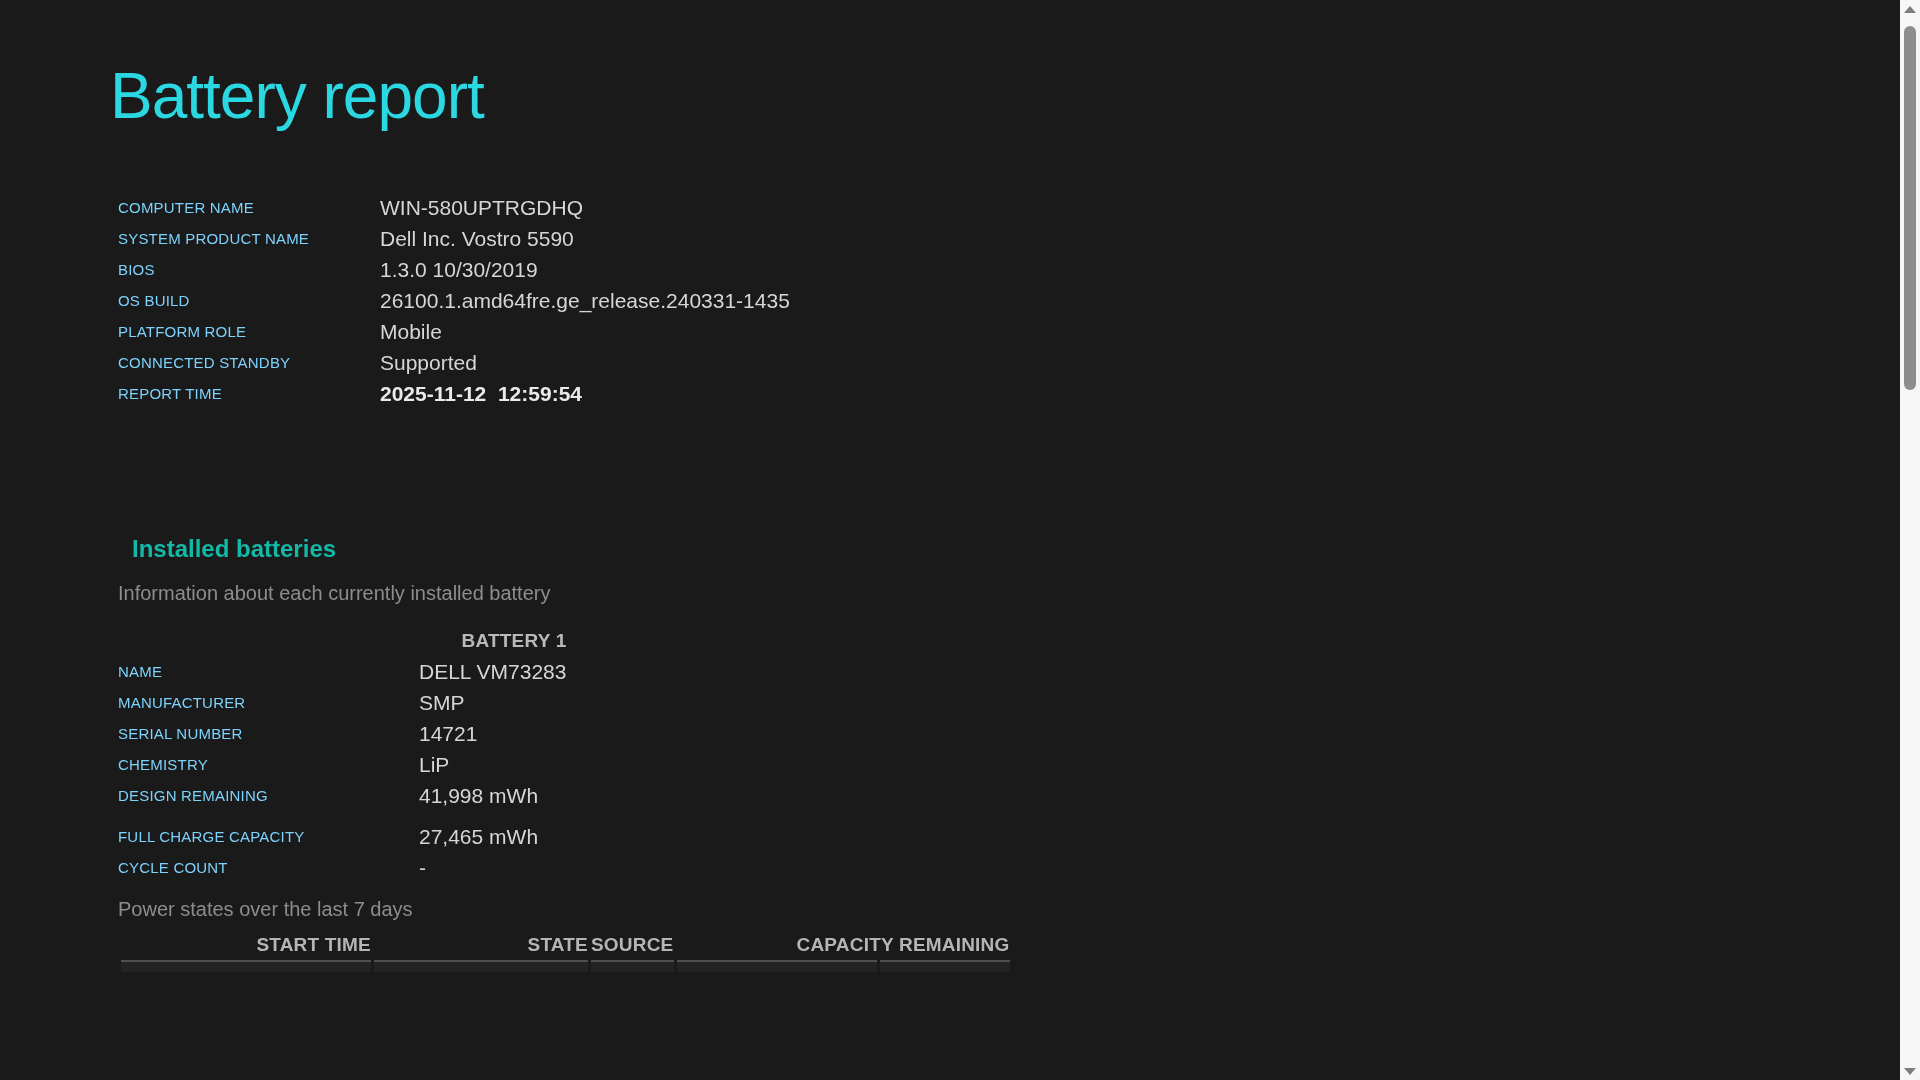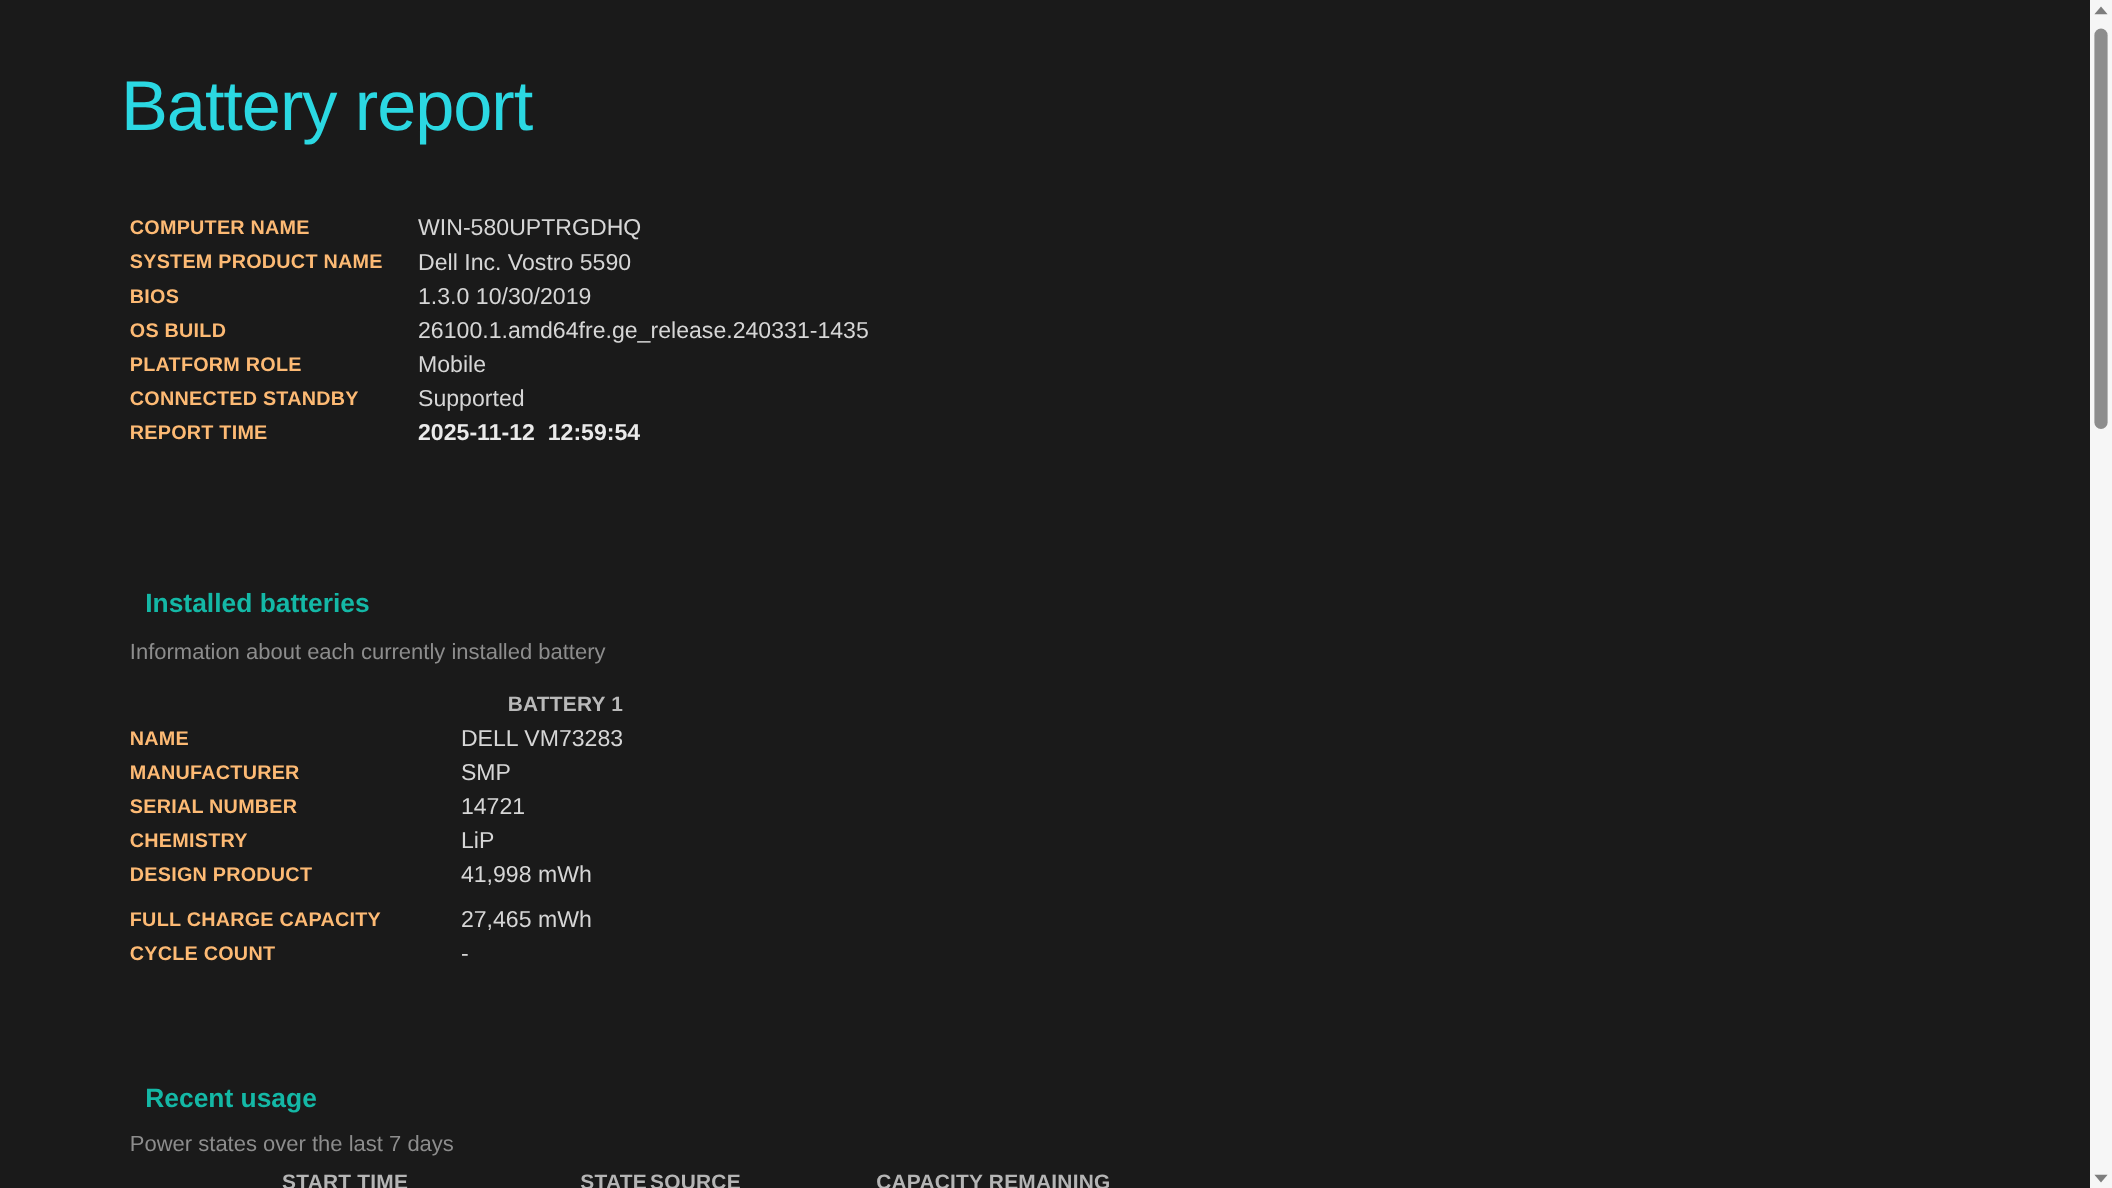--- a/index.html
+++ b/index.html
@@ -16,23 +16,23 @@
     font-size: 64px;
     font-weight: 300;
     line-height: 1.15;
     color: #2bd8e2;
     letter-spacing: -1px;
   }
 
   table.info-table { border-collapse: collapse; }
   table.info-table td { padding: 4px 0; line-height: 23px; vertical-align: top; }
   td.lbl {
-    color: #fdba74;
-    font-weight: bold;
-    font-size: 18px;
+    color: #7dd3fc;
+    font-weight: normal;
+    font-size: 15px;
     letter-spacing: 0.2px;
     white-space: pre;
   }
   td.val {
     color: #d6d6d6;
     font-size: 21px;
     white-space: pre;
   }
   td.val.strong { font-weight: bold; color: #eaeaea; }
   td.colhead { color: #b9b9b9; font-weight: bold; font-size: 19px; letter-spacing: 0.2px; text-align: right; }
@@ -177,37 +177,36 @@
       </tr>
       <tr>
         <td class="lbl">SERIAL NUMBER</td>
         <td class="val">14721</td>
       </tr>
       <tr>
         <td class="lbl">CHEMISTRY</td>
         <td class="val">LiP</td>
       </tr>
       <tr>
-        <td class="lbl">DESIGN PRODUCT</td>
+        <td class="lbl">DESIGN REMAINING</td>
         <td class="val">41,998 mWh</td>
       </tr>
       <tr class="gap">
         <td class="lbl">FULL CHARGE CAPACITY</td>
         <td class="val">27,465 mWh</td>
       </tr>
       <tr>
         <td class="lbl">CYCLE COUNT</td>
         <td class="val">-</td>
       </tr>
     </tbody>
       </table>
   </section>
 
   <section>
-    <h2 class="section-heading recent">Recent usage</h2>
     <div class="subtitle recent-sub">Power states over the last 7 days</div>
 
     <table class="usage-table">
       <colgroup>
         <col style="width:250px">
         <col style="width:214px">
         <col style="width:78px">
         <col style="width:200px">
         <col style="width:130px">
       </colgroup>

